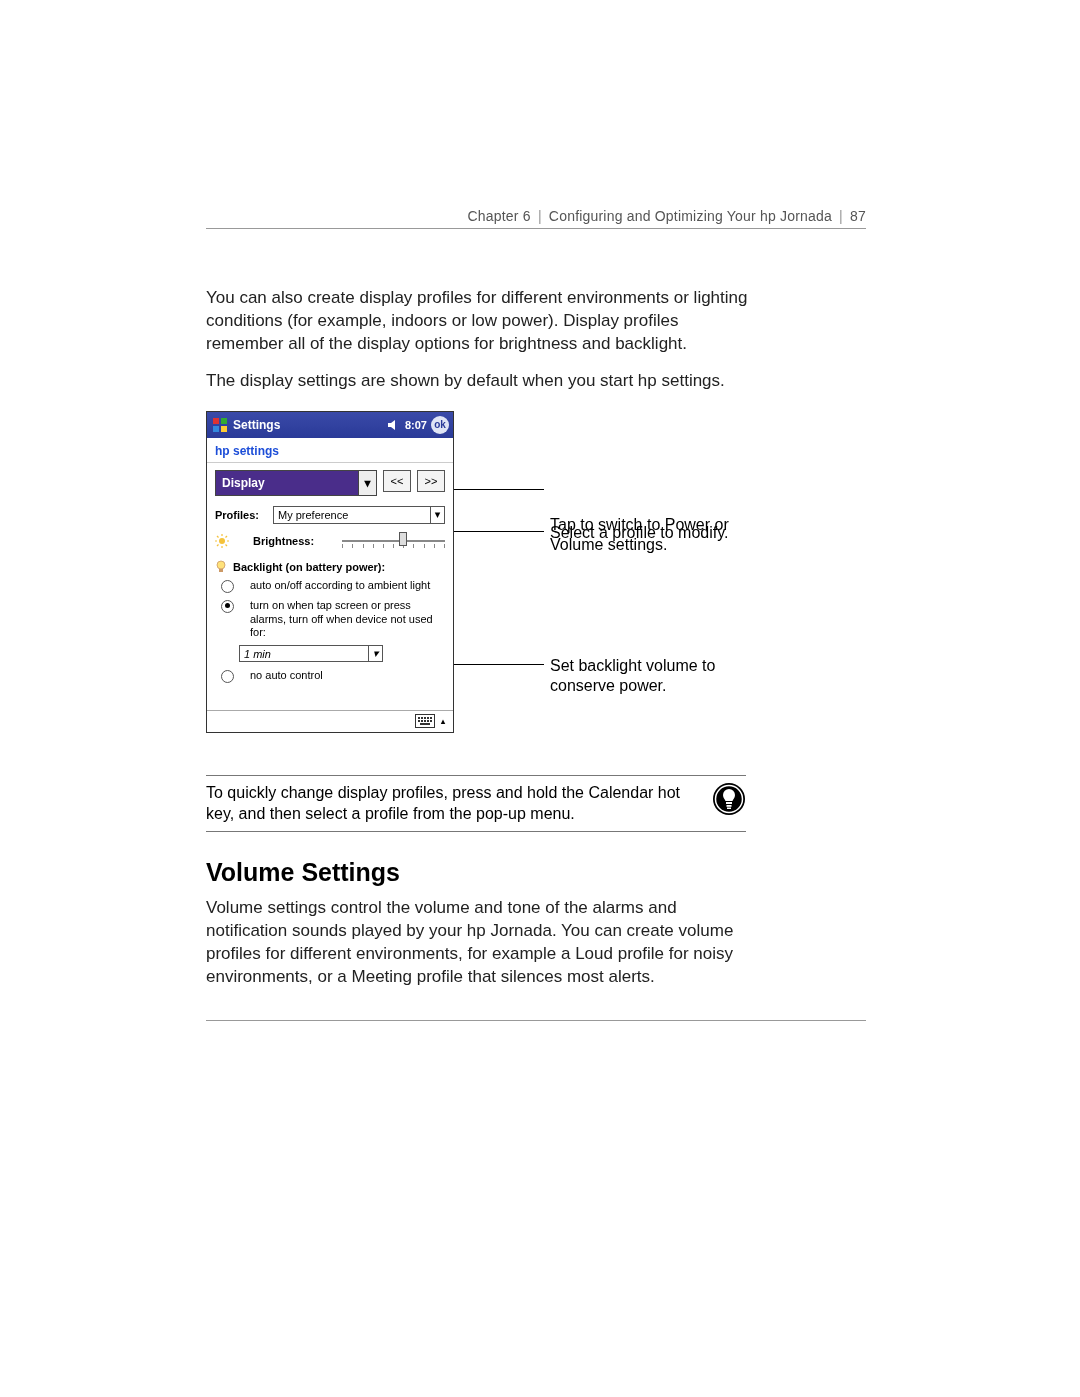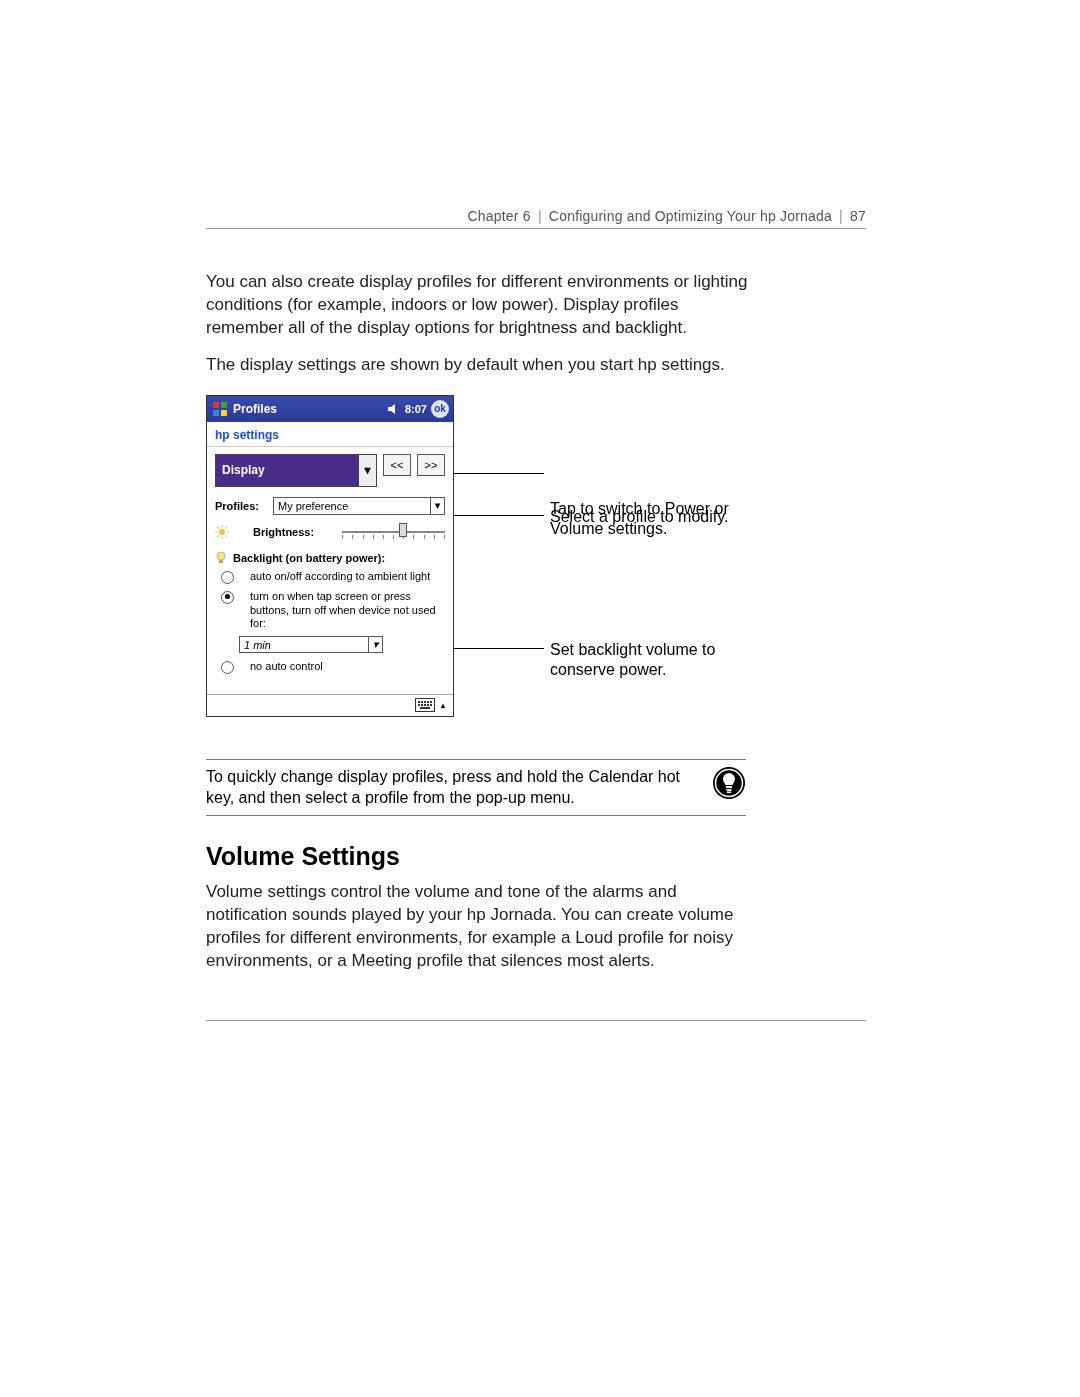--- a/index.html
+++ b/index.html
@@ -16,21 +16,21 @@
     left: 206px;
     top: 208px;
     width: 660px;
   }
   .header-line {
     font-size: 14px;
     color: #555;
     text-align: right;
     padding-bottom: 4px;
     border-bottom: 1px solid #999;
-    margin-bottom: 42px;
+    margin-bottom: 58px;
     letter-spacing: 0.2px;
   }
   .sep { color: #999; padding: 0 3px; }
   .body-para {
     font-size: 17px;
     line-height: 1.35;
     margin-bottom: 14px;
     color: #222;
     width: 545px;
   }
@@ -84,21 +84,21 @@
     border-bottom: 1px solid #ccc;
   }
   .toolbar-row {
     display: flex;
     gap: 6px;
     padding: 7px 8px 6px;
     align-items: stretch;
   }
   .display-select {
     flex: 1;
-    height: 33px;
+    height: 26px;
     border: 1px solid #444;
     background: #4a2d8a;
     color: #fff;
     display: flex;
     align-items: center;
     padding: 0 6px;
     font-size: 12px;
     font-weight: bold;
     position: relative;
   }
@@ -256,21 +256,21 @@
     <div class="device">
       <div class="titlebar">
         <span class="winlogo">
           <svg viewBox="0 0 16 16">
               <rect x="1" y="1" width="6" height="6" fill="#d33"></rect>
               <rect x="9" y="1" width="6" height="6" fill="#3a3"></rect>
               <rect x="1" y="9" width="6" height="6" fill="#38d"></rect>
               <rect x="9" y="9" width="6" height="6" fill="#fc3"></rect>
             </svg>
         </span>
-        <span>Profiles</span>
+        <span>Settings</span>
         <span class="tb-spacer"></span>
         <span class="tb-vol">
           <svg width="14" height="12" viewBox="0 0 14 12">
               <polygon points="1,4 4,4 8,1 8,11 4,8 1,8" fill="#fff"></polygon>
             </svg>
         </span>
         <span class="tb-time">8:07</span>
         <span class="tb-ok">ok</span>
       </div>
       <div class="subhead">hp settings</div>
@@ -332,21 +332,21 @@
             </svg>
         </span>
         <span>Backlight (on battery power):</span>
       </div>
       <div class="radio-row">
         <span class="radio"></span>
         <span>auto on/off according to ambient light</span>
       </div>
       <div class="radio-row">
         <span class="radio checked"></span>
-        <span>turn on when tap screen or press buttons, turn off when device not used for:</span>
+        <span>turn on when tap screen or press alarms, turn off when device not used for:</span>
       </div>
       <div class="time-select">
         <span>1 min</span>
         <span class="caret2">▾</span>
       </div>
       <div class="radio-row">
         <span class="radio"></span>
         <span>no auto control</span>
       </div>
       <div class="bottombar">

